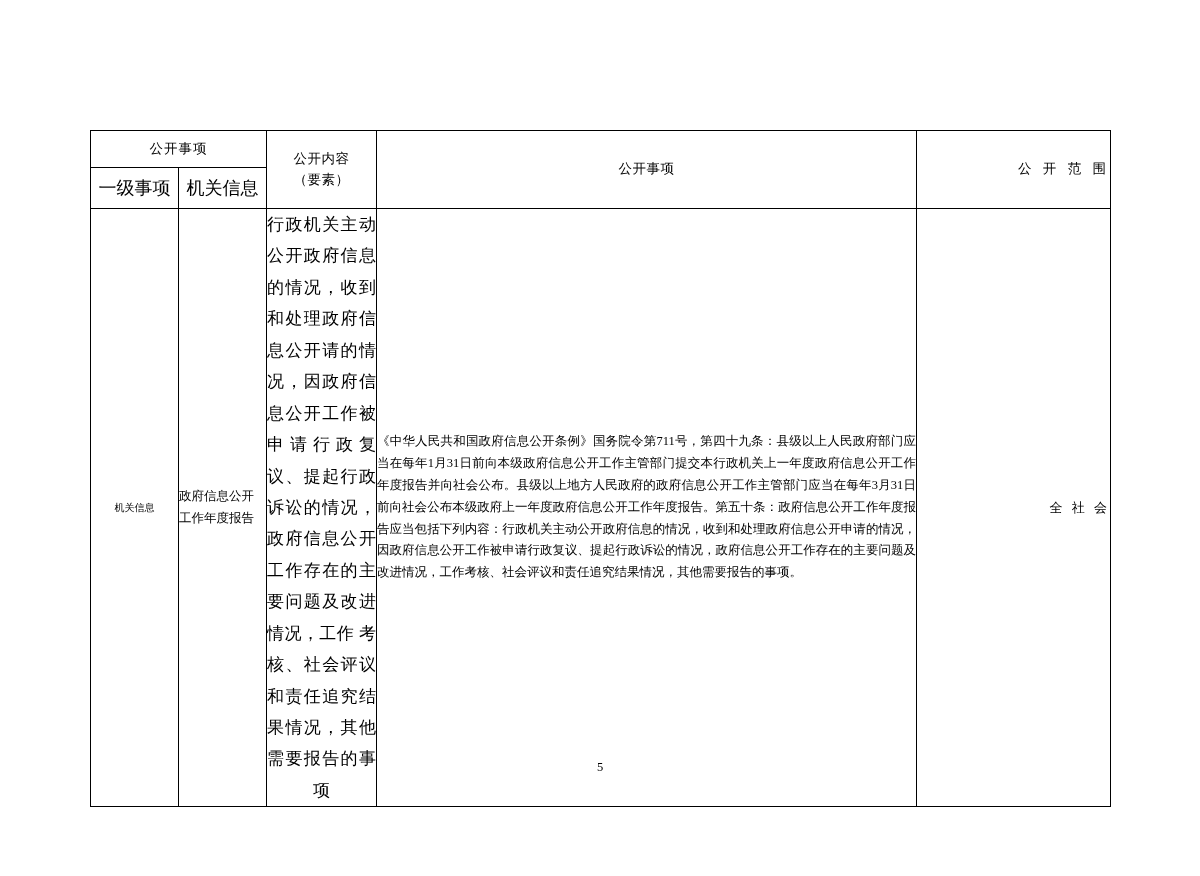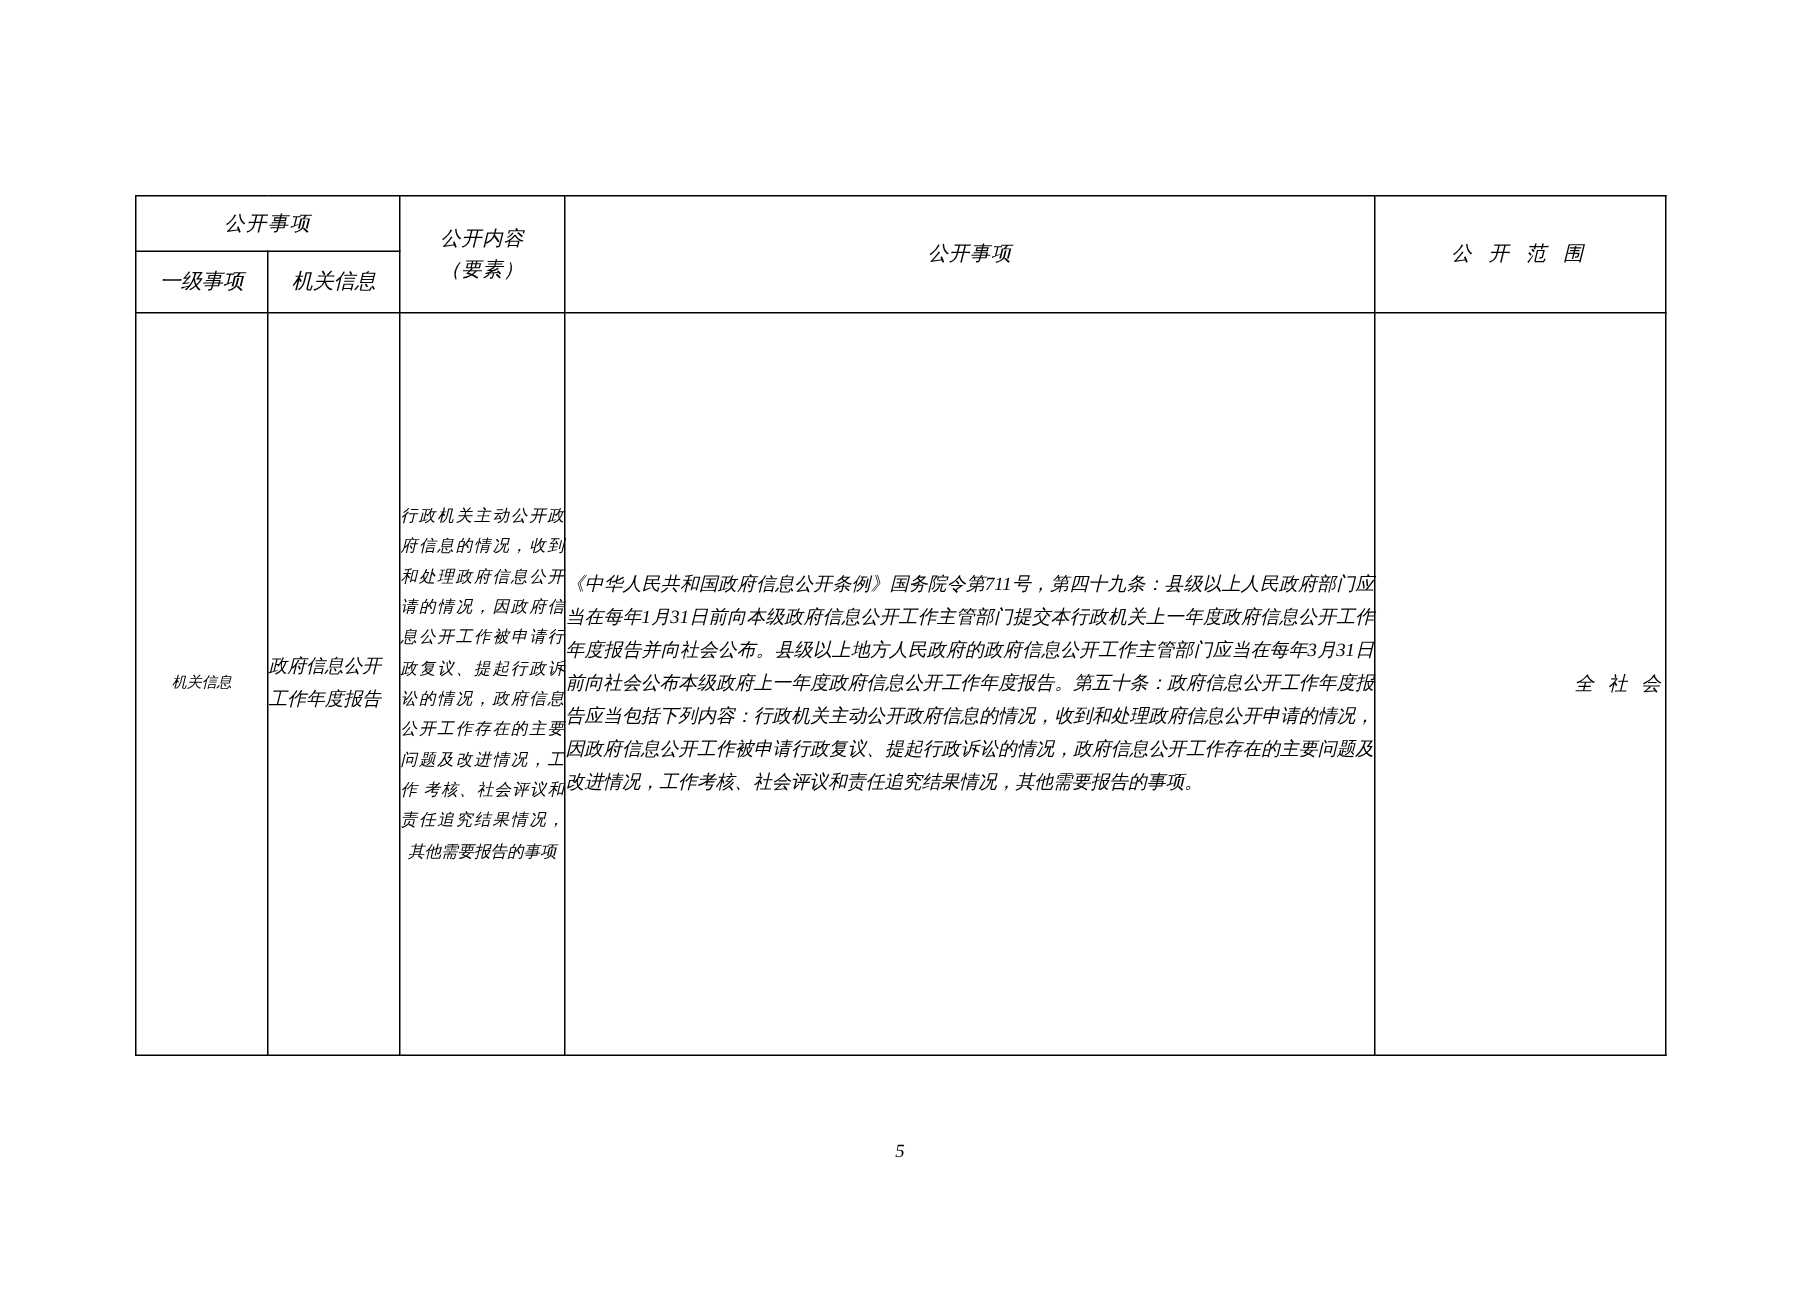--- a/index.html
+++ b/index.html
@@ -14,21 +14,20 @@
     color: #000000;
     position: relative;
     overflow: hidden;
   }
   .page {
     position: absolute;
     left: 0;
     top: 0;
     width: 1200px;
     height: 876px;
-    font-style: italic;
   }
   .doc-table {
     position: absolute;
     left: 90px;
     top: 130px;
     width: 1020px;
     border-collapse: collapse;
     table-layout: fixed;
   }
   .doc-table td, .doc-table th {
@@ -41,47 +40,48 @@
   .hdr-merged {
     height: 36px;
     text-align: center;
     font-size: 13.5px;
     font-weight: bold;
     letter-spacing: 1px;
   }
   .hdr-sub {
     height: 40px;
     text-align: center;
-    font-size: 14px;
+    font-size: 18px;
     font-weight: bold;
   }
   .hdr-tall {
     text-align: center;
     font-size: 13.5px;
     font-weight: bold;
     line-height: 1.5;
     letter-spacing: 0.5px;
   }
   .hdr-spaced {
     letter-spacing: 4px;
+    text-align: right;
   }
   
   .cell-lv1 {
     text-align: center;
     font-size: 10px;
     line-height: 1.6;
   }
   .cell-lv2 {
     text-align: left;
     font-size: 12.5px;
     line-height: 1.75;
     padding: 0 6px;
   }
   .cell-content {
-    font-size: 11px;
+    font-size: 17px;
     line-height: 1.85;
     text-align: justify;
     text-align-last: center;
     padding: 0 10px;
     vertical-align: middle;
     margin-left: 23px;
   }
   .cell-basis {
     font-size: 12.5px;
     line-height: 1.75;

